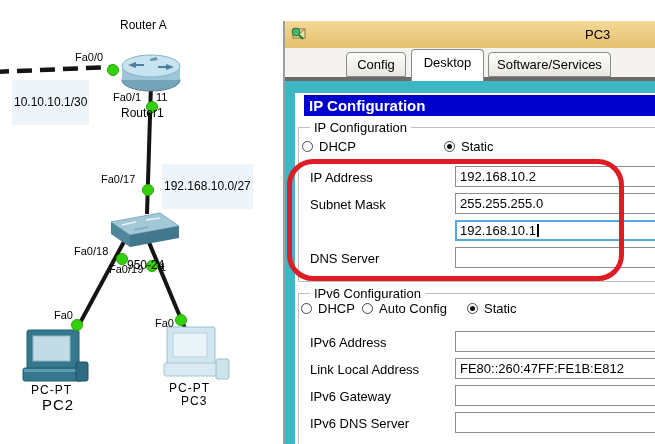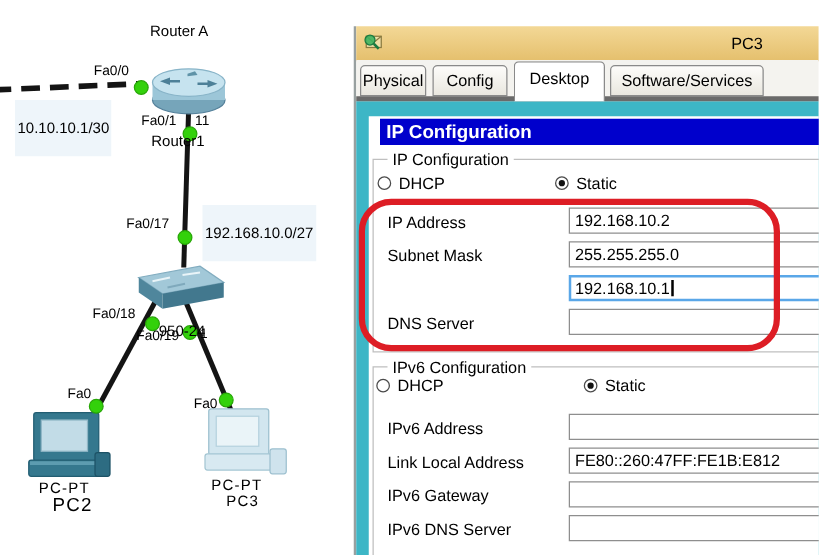--- a/index.html
+++ b/index.html
@@ -129,21 +129,20 @@
     <svg class="wicon" width="16" height="15" viewBox="0 0 16 15">
       <rect x="2" y="3" width="12" height="9" fill="#f0e0a8" stroke="#8a7a40"></rect>
       <path d="M2,3 L8,8 L14,3" fill="none" stroke="#8a7a40"></path>
       <circle cx="5" cy="6" r="4" fill="#3db35e" fill-opacity="0.9" stroke="#1a7a40"></circle>
       <line x1="8" y1="9" x2="12" y2="13" stroke="#1a7a40" stroke-width="2"></line>
     </svg>
     <span class="wtitle">PC3</span>
   </div>
 
   <div class="tabstrip">
-    <div class="tab" style="left:3px;width:53px">Physical</div>
     <div class="tab" style="left:61px;width:60px">Config</div>
     <div class="tab" style="left:203px;width:123px">Software/Services</div>
     <div class="tab active" style="left:126px;width:73px">Desktop</div>
   </div>
   <div class="sep"></div>
 
   <div class="desktop">
     <div class="panel">
       <div class="appheader">IP Configuration</div>
 
@@ -167,20 +166,24 @@
       <span class="flabel" style="left:15px;top:158px">DNS Server</span>
       <div class="field" style="left:160px;top:154px"><span></span></div>
 
       <div class="groupbox gb2">
         <span class="legend">IPv6 Configuration</span>
       </div>
       <div class="ritem" style="left:6px;top:208px">
         <span class="radio"></span>
         <span class="rtext">DHCP</span>
       </div>
+      <div class="ritem" style="left:67px;top:208px">
+        <span class="radio"></span>
+        <span class="rtext">Auto Config</span>
+      </div>
       <div class="ritem" style="left:172px;top:208px">
         <span class="radio checked"></span>
         <span class="rtext">Static</span>
       </div>
 
       <span class="flabel" style="left:15px;top:242px">IPv6 Address</span>
       <div class="field" style="left:160px;top:238px"><span></span></div>
       <span class="flabel" style="left:15px;top:269px">Link Local Address</span>
       <div class="field" style="left:160px;top:265px"><span>FE80::260:47FF:FE1B:E812</span></div>
       <span class="flabel" style="left:15px;top:296px">IPv6 Gateway</span>

